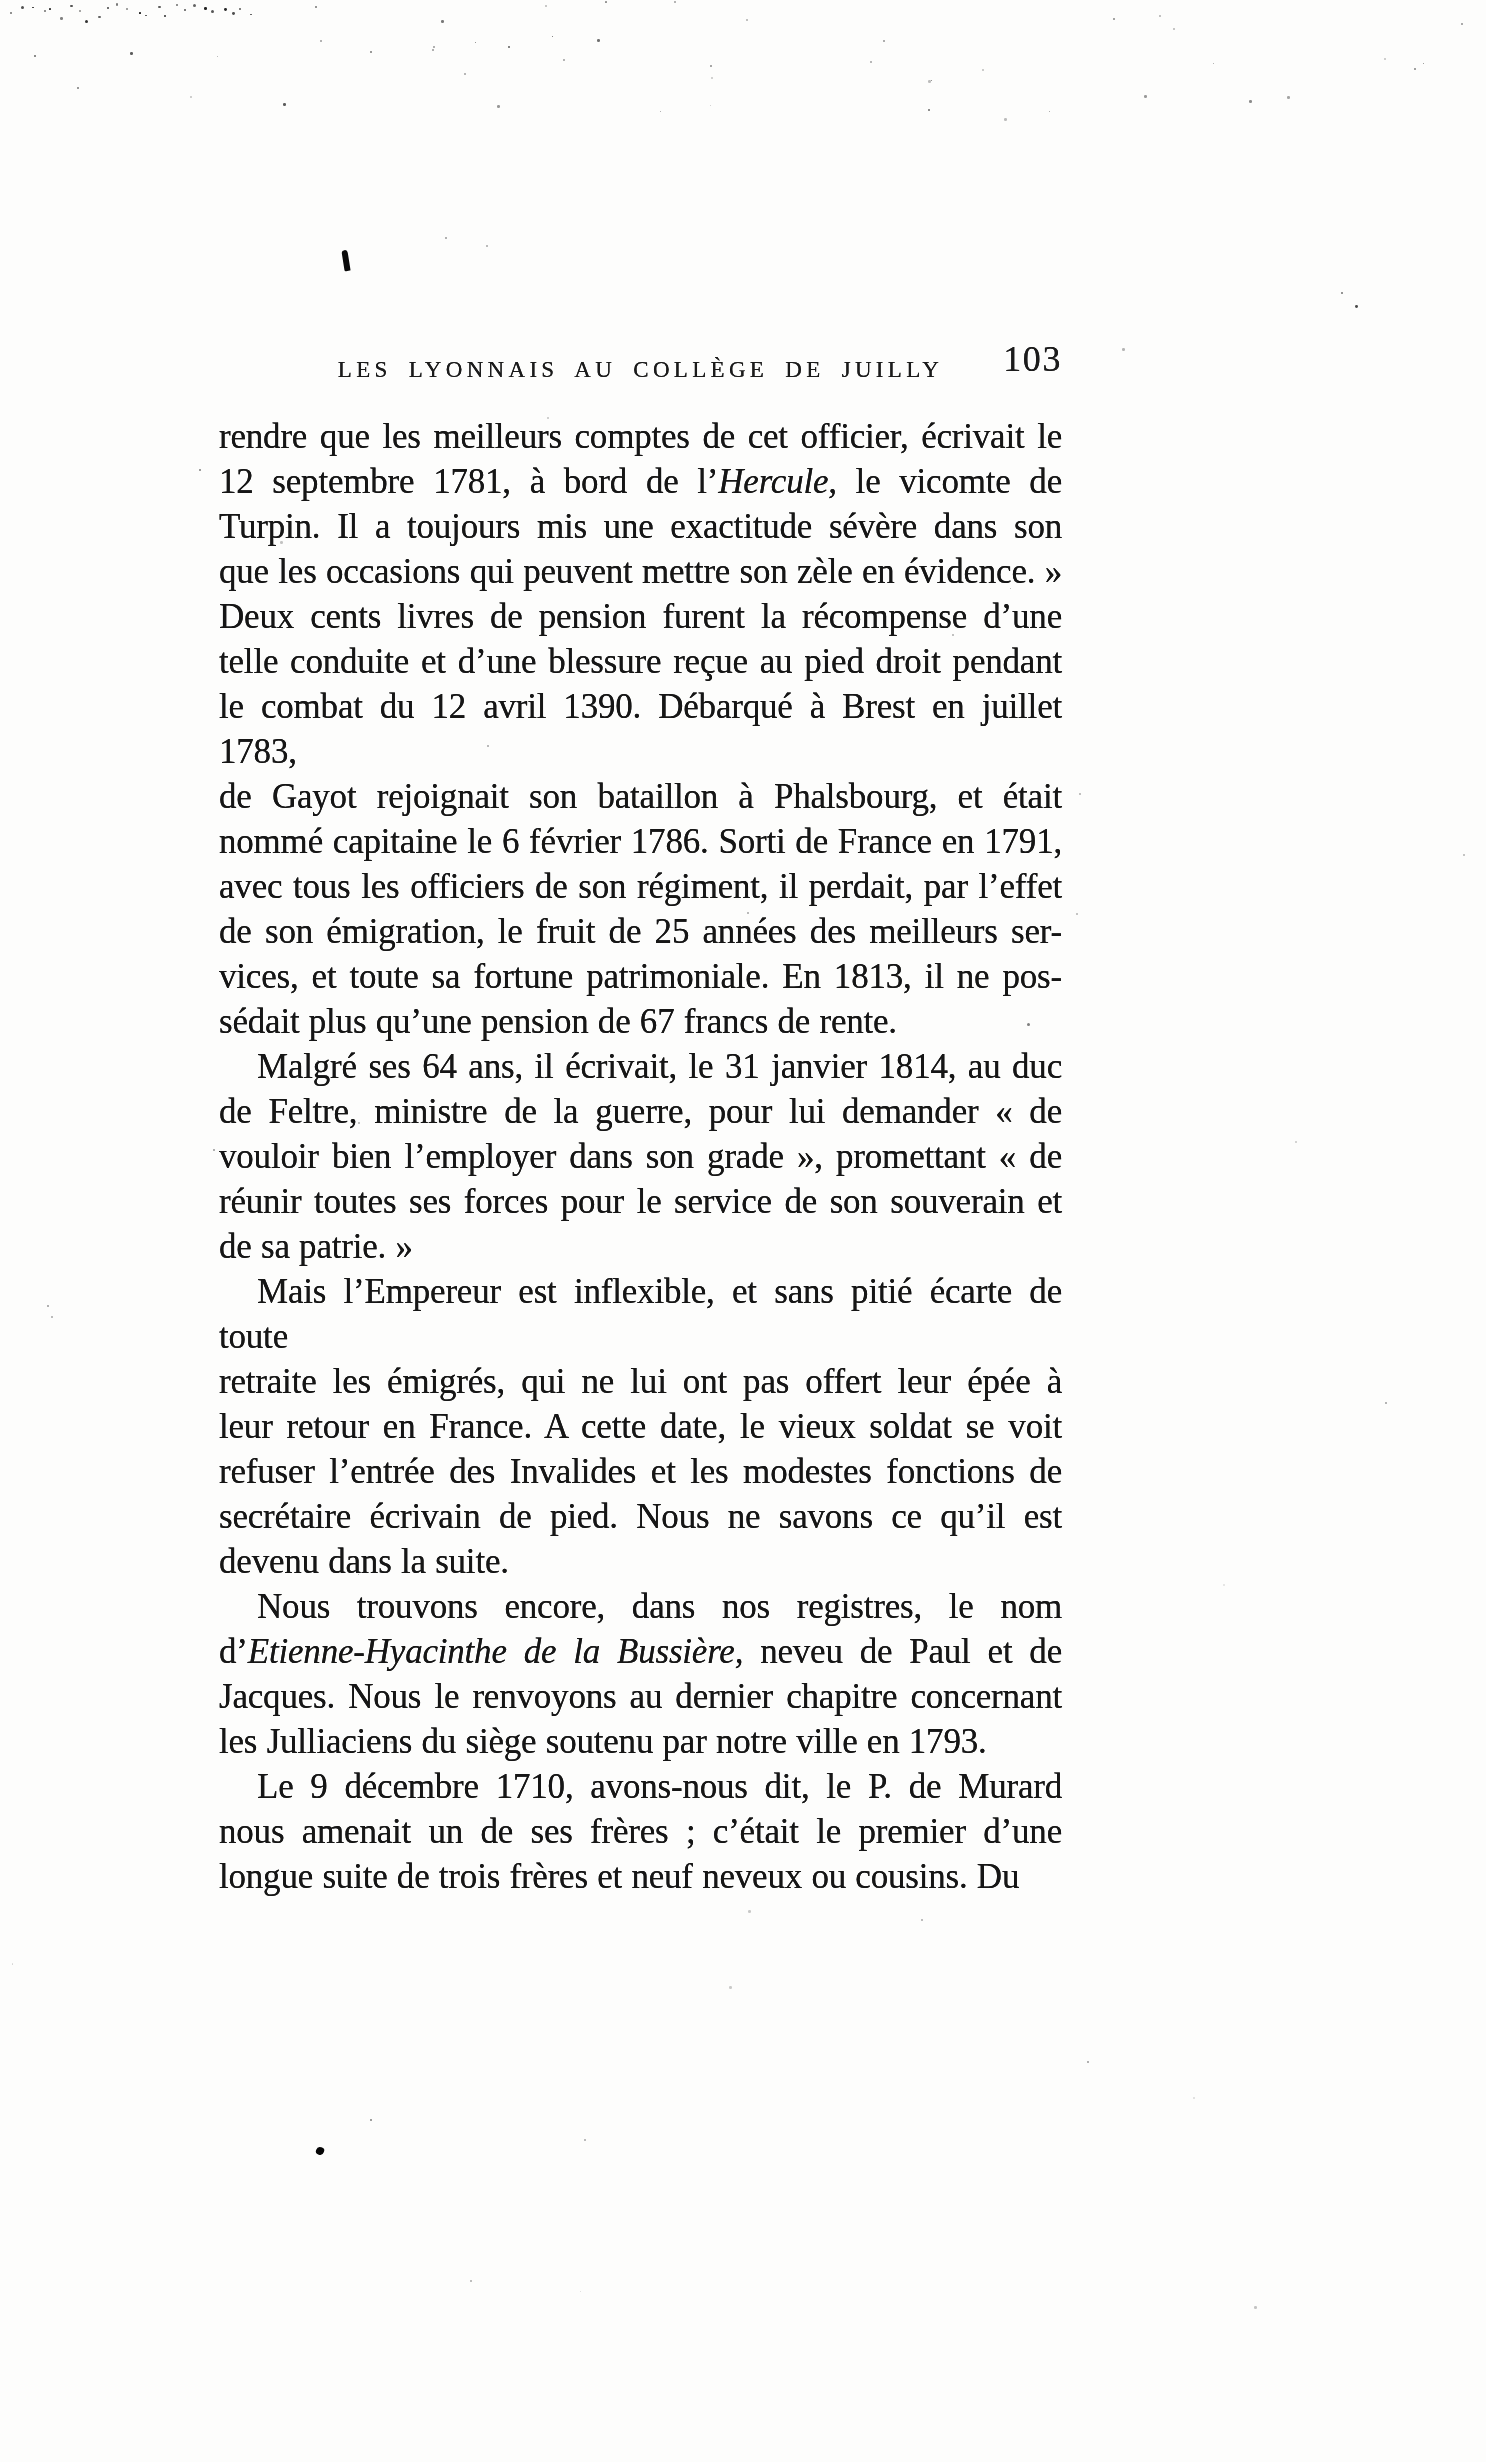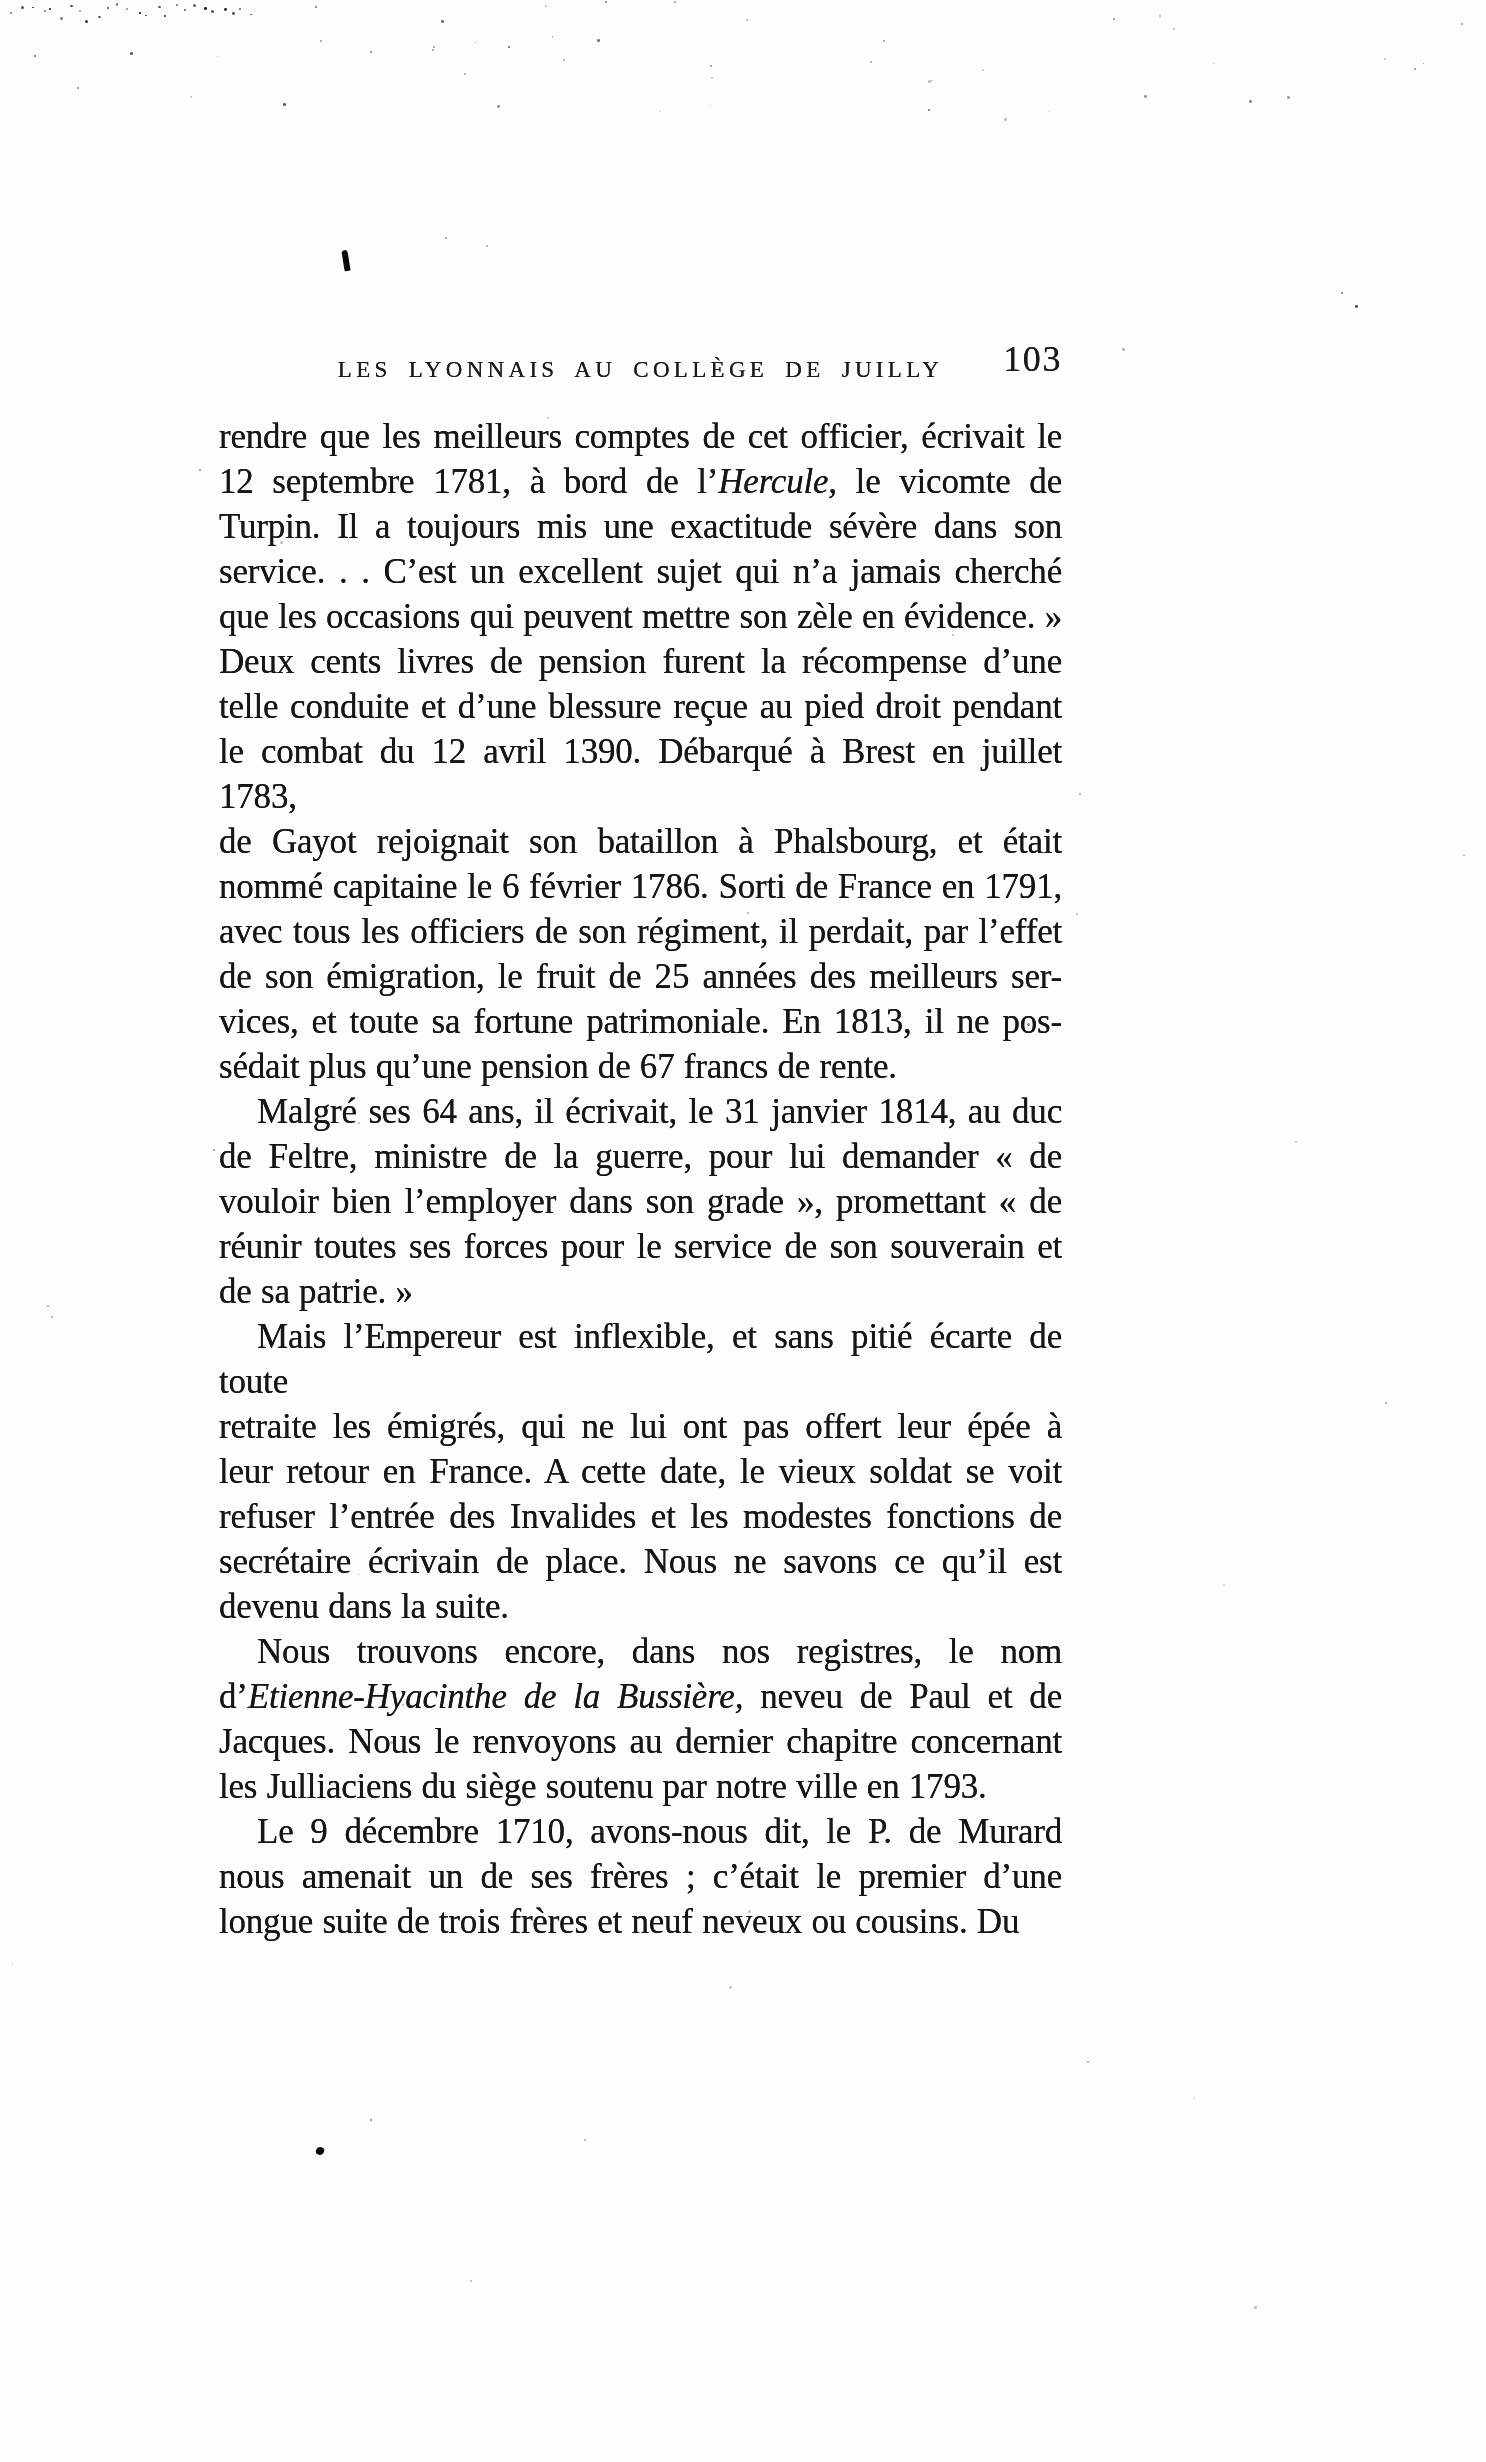--- a/index.html
+++ b/index.html
@@ -82,41 +82,40 @@
 
   <div class="running-head">
     <div class="head-title">LES LYONNAIS AU COLLÈGE DE JUILLY</div>
     <div class="page-num">103</div>
   </div>
 
   <div class="text-block">
       <div class="line just"><span>rendre que les meilleurs comptes de cet officier, écrivait le</span></div>
       <div class="line just"><span>12 septembre 1781, à bord de l’</span><span class="it">Hercule,</span><span> le vicomte de</span></div>
       <div class="line just"><span>Turpin. Il a toujours mis une exactitude sévère dans son</span></div>
-      <div class="line just"><span>service. . . C’est un excellent sujet qui n’a jamais cherché</span></div>
       <div class="line just"><span>que les occasions qui peuvent mettre son zèle en évidence. »</span></div>
       <div class="line just"><span>Deux cents livres de pension furent la récompense d’une</span></div>
       <div class="line just"><span>telle conduite et d’une blessure reçue au pied droit pendant</span></div>
       <div class="line just"><span>le combat du 12 avril 1390. Débarqué à Brest en juillet 1783,</span></div>
       <div class="line just"><span>de Gayot rejoignait son bataillon à Phalsbourg, et était</span></div>
       <div class="line just"><span>nommé capitaine le 6 février 1786. Sorti de France en 1791,</span></div>
       <div class="line just"><span>avec tous les officiers de son régiment, il perdait, par l’effet</span></div>
       <div class="line just"><span>de son émigration, le fruit de 25 années des meilleurs ser-</span></div>
       <div class="line just"><span>vices, et toute sa fortune patrimoniale. En 1813, il ne pos-</span></div>
       <div class="line"><span>sédait plus qu’une pension de 67 francs de rente.</span></div>
       <div class="line just indent"><span>Malgré ses 64 ans, il écrivait, le 31 janvier 1814, au duc</span></div>
       <div class="line just"><span>de Feltre, ministre de la guerre, pour lui demander « de</span></div>
       <div class="line just"><span>vouloir bien l’employer dans son grade », promettant « de</span></div>
       <div class="line just"><span>réunir toutes ses forces pour le service de son souverain et</span></div>
       <div class="line"><span>de sa patrie. »</span></div>
       <div class="line just indent"><span>Mais l’Empereur est inflexible, et sans pitié écarte de toute</span></div>
       <div class="line just"><span>retraite les émigrés, qui ne lui ont pas offert leur épée à</span></div>
       <div class="line just"><span>leur retour en France. A cette date, le vieux soldat se voit</span></div>
       <div class="line just"><span>refuser l’entrée des Invalides et les modestes fonctions de</span></div>
-      <div class="line just"><span>secrétaire écrivain de place. Nous ne savons ce qu’il est</span></div>
+      <div class="line just"><span>secrétaire écrivain de pied. Nous ne savons ce qu’il est</span></div>
       <div class="line"><span>devenu dans la suite.</span></div>
       <div class="line just indent"><span>Nous trouvons encore, dans nos registres, le nom</span></div>
       <div class="line just"><span>d’</span><span class="it">Etienne-Hyacinthe de la Bussière,</span><span> neveu de Paul et de</span></div>
       <div class="line just"><span>Jacques. Nous le renvoyons au dernier chapitre concernant</span></div>
       <div class="line"><span>les Julliaciens du siège soutenu par notre ville en 1793.</span></div>
       <div class="line just indent"><span>Le 9 décembre 1710, avons-nous dit, le P. de Murard</span></div>
       <div class="line just"><span>nous amenait un de ses frères ; c’était le premier d’une</span></div>
       <div class="line"><span>longue suite de trois frères et neuf neveux ou cousins. Du</span></div>
     </div>
 

